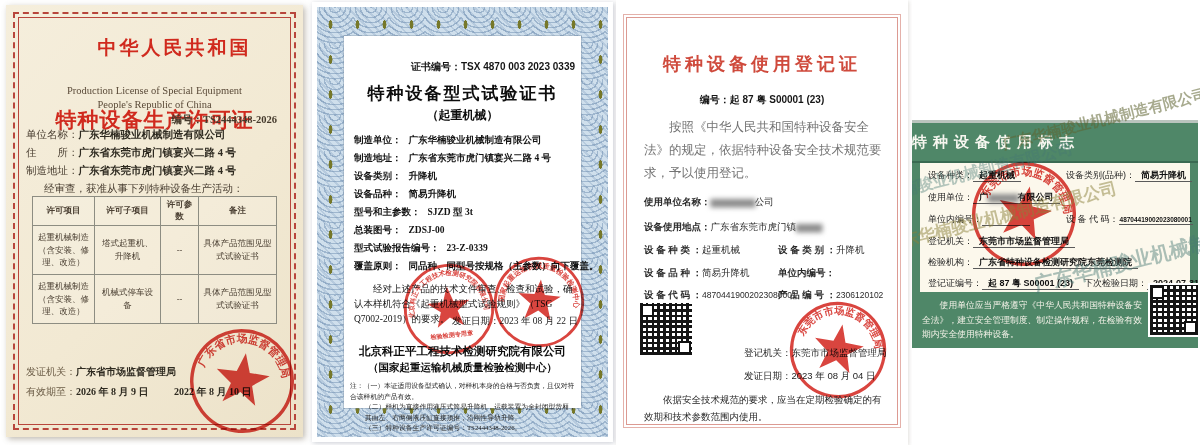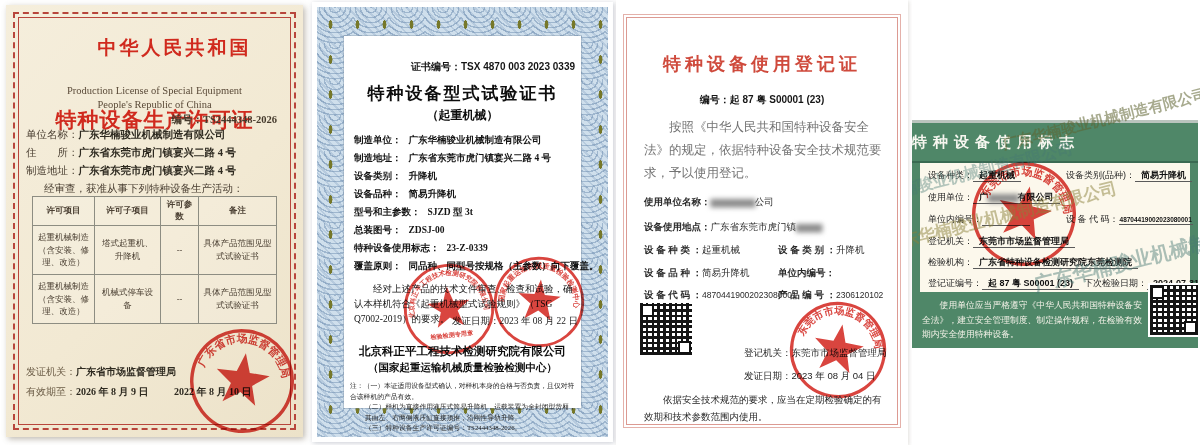--- a/index.html
+++ b/index.html
@@ -190,21 +190,21 @@
     <div class="abs c2-num">证书编号：TSX 4870 003 2023 0339</div>
     <div class="abs ctr c2-title">特种设备型式试验证书</div>
     <div class="abs c2-row" style="top:132px"><span class="lb">制造单位：</span><span class="vl">广东华楠骏业机械制造有限公司</span></div>
 
     <div class="abs ctr c2-sub">（起重机械）</div>
     <div class="abs c2-row" style="top:150px"><span class="lb">制造地址：</span><span class="vl">广东省东莞市虎门镇宴兴二路 4 号</span></div>
     <div class="abs c2-row" style="top:168px"><span class="lb">设备类别：</span><span class="vl">升降机</span></div>
     <div class="abs c2-row" style="top:186px"><span class="lb">设备品种：</span><span class="vl">简易升降机</span></div>
     <div class="abs c2-row" style="top:204px"><span class="lb">型号和主参数：</span><span class="vl">SJZD 型 3t</span></div>
     <div class="abs c2-row" style="top:222px"><span class="lb">总装图号：</span><span class="vl">ZDSJ-00</span></div>
-    <div class="abs c2-row" style="top:240px"><span class="lb">特种设备使用标志：</span><span class="vl">23-Z-0339</span></div>
+    <div class="abs c2-row" style="top:240px"><span class="lb">型式试验报告编号：</span><span class="vl">23-Z-0339</span></div>
     <div class="abs c2-row" style="top:258px"><span class="lb">覆盖原则：</span><span class="vl">同品种、同型号按规格（主参数）向下覆盖。</span></div>
 
     <div class="abs c2-concl">经对上述产品的技术文件审查、检查和试验，确认本样机符合《起重机械型式试验规则》（TSG Q7002-2019）的要求。</div>
     <div class="abs c2-date">发证日期：2023 年 08 月 22 日</div>
 
     <svg class="seal" style="left:90px; top:260px; width:94px; height:94px; transform:rotate(-6deg)" viewBox="0 0 100 100">
       <defs>
           <path id="arc-b" d="M 13.5,60 A 37.5,37.5 0 1 1 86.5,60"></path>
         </defs>
       <circle cx="50" cy="50" r="46.5" fill="none" stroke="#d3261f" stroke-width="3"></circle>

